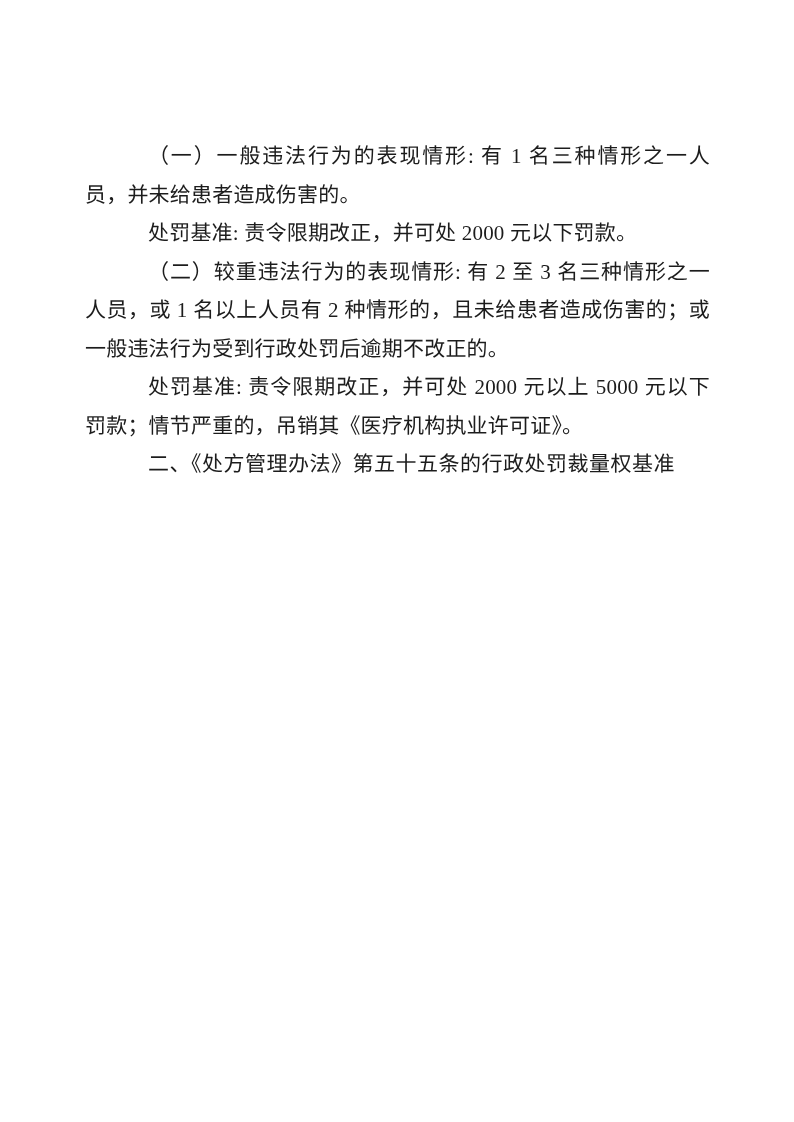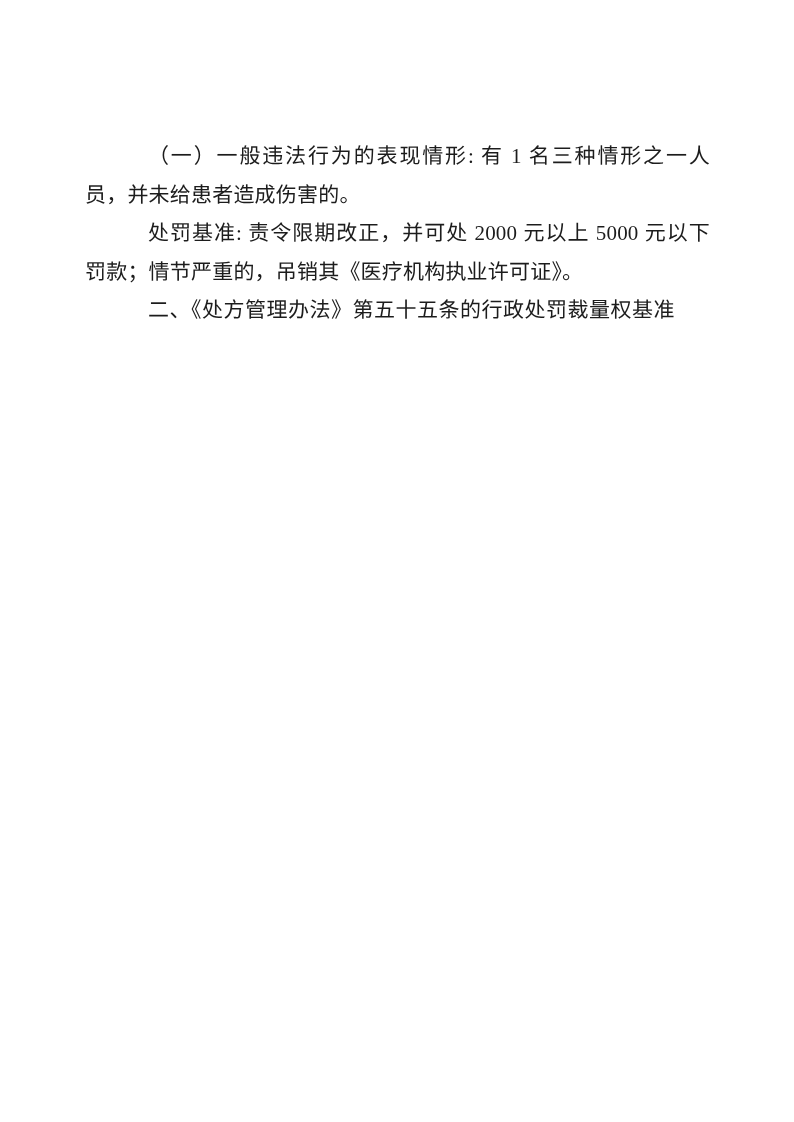--- a/index.html
+++ b/index.html
@@ -47,17 +47,19 @@
     white-space: pre;
     margin-top: 45px;
   }
 </style>
 </head>
 <body>
 
 <div class="page" style="--paper: #ffffff; --ink: #1c1c1c;">
   <main class="content" id="paragraph-container">
       <p class="para">（一）一般违法行为的表现情形: 有 1 名三种情形之一人员，并未给患者造成伤害的。</p>
+      <p class="para">处罚基准: 责令限期改正，并可处 2000 元以下罚款。</p>
+      <p class="para">（二）较重违法行为的表现情形: 有 2 至 3 名三种情形之一人员，或 1 名以上人员有 2 种情形的，且未给患者造成伤害的；或一般违法行为受到行政处罚后逾期不改正的。</p>
       <p class="para">处罚基准: 责令限期改正，并可处 2000 元以上 5000 元以下罚款；情节严重的，吊销其《医疗机构执业许可证》。</p>
       <p class="para heading">二、《处方管理办法》第五十五条的行政处罚裁量权基准</p>
     </main>
   <div class="page-number">- 125 -</div>
 </div>
 
 </body></html>

